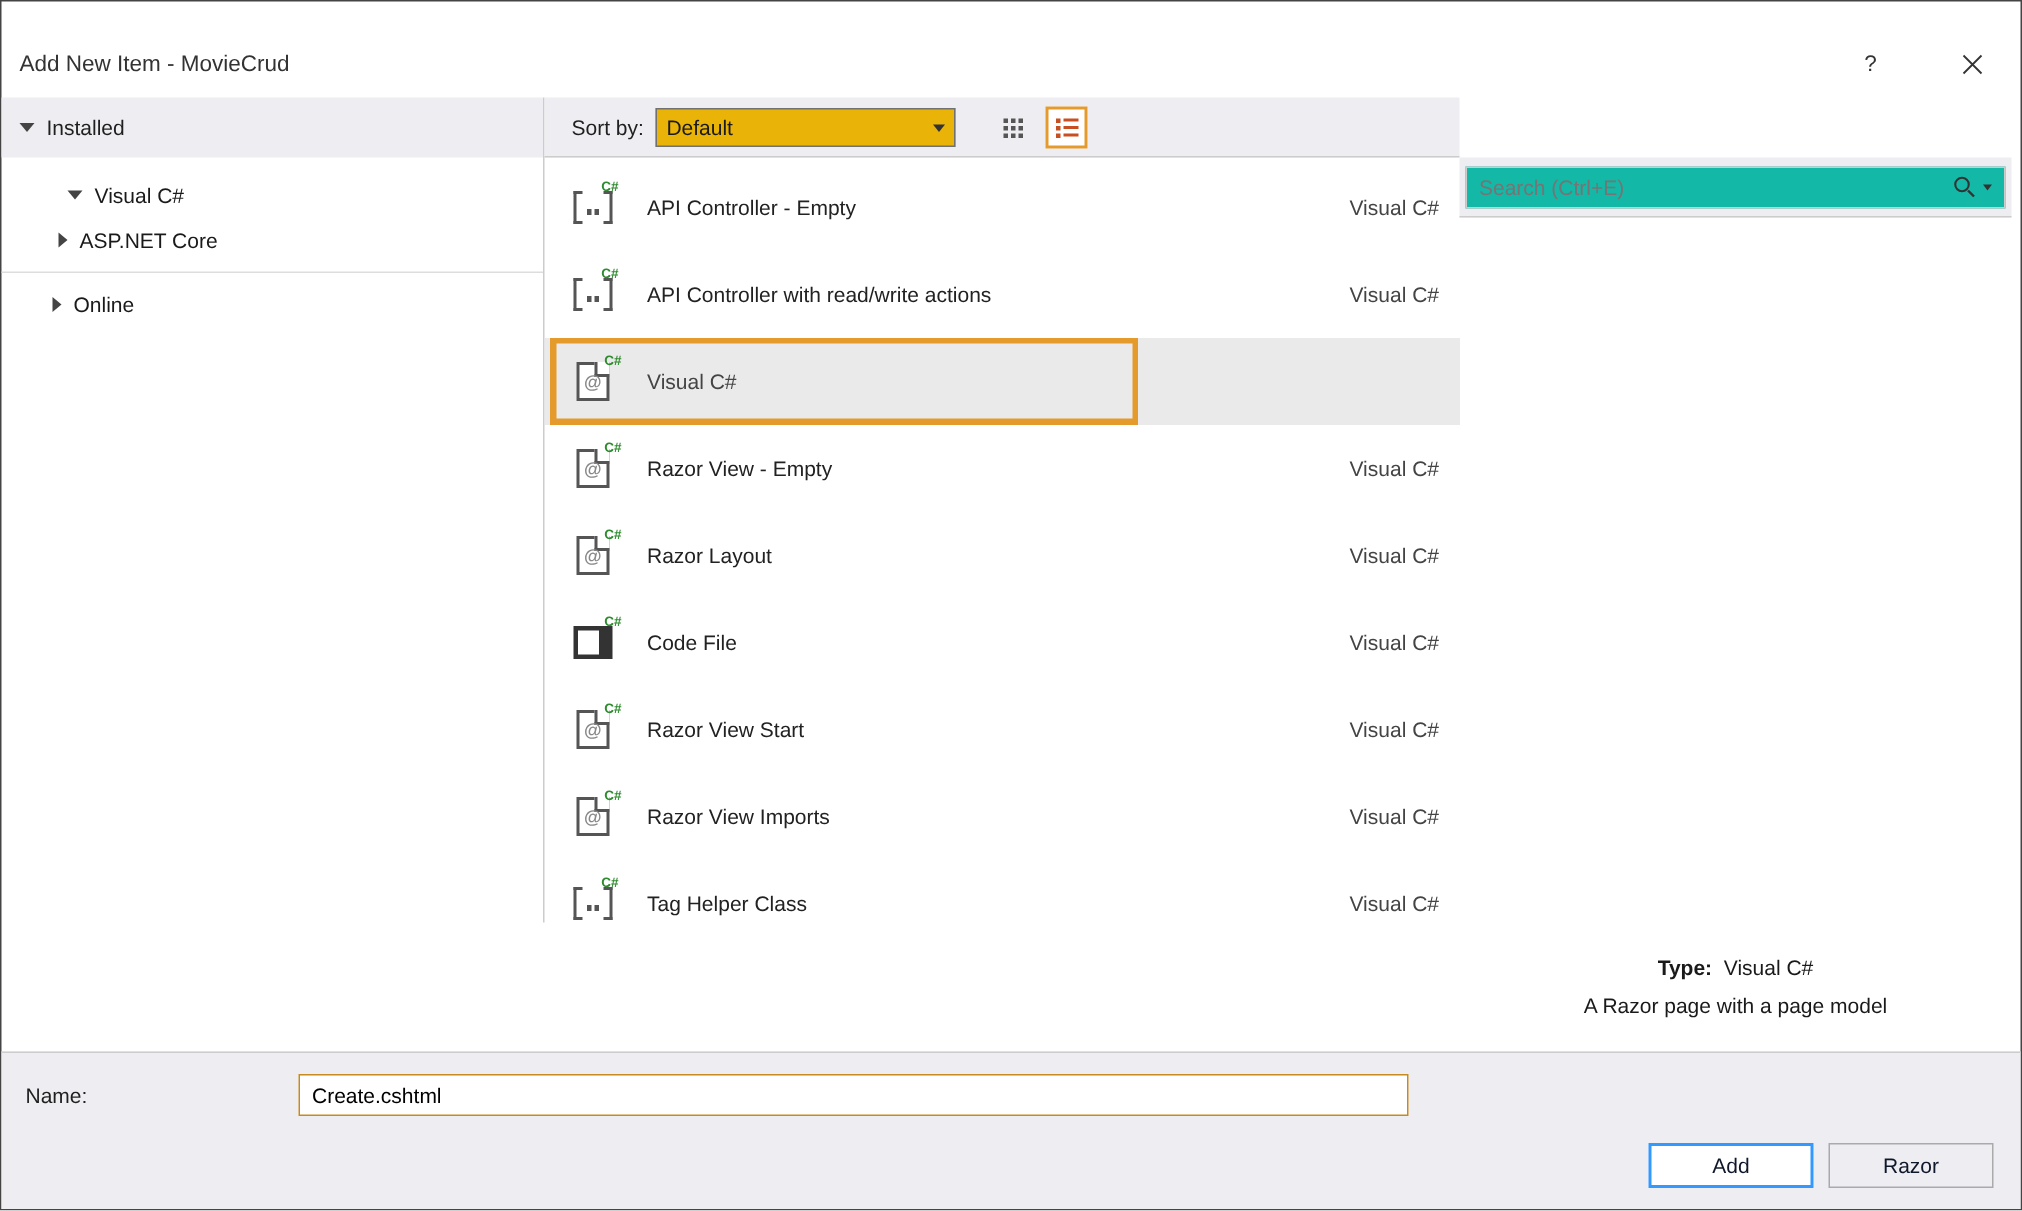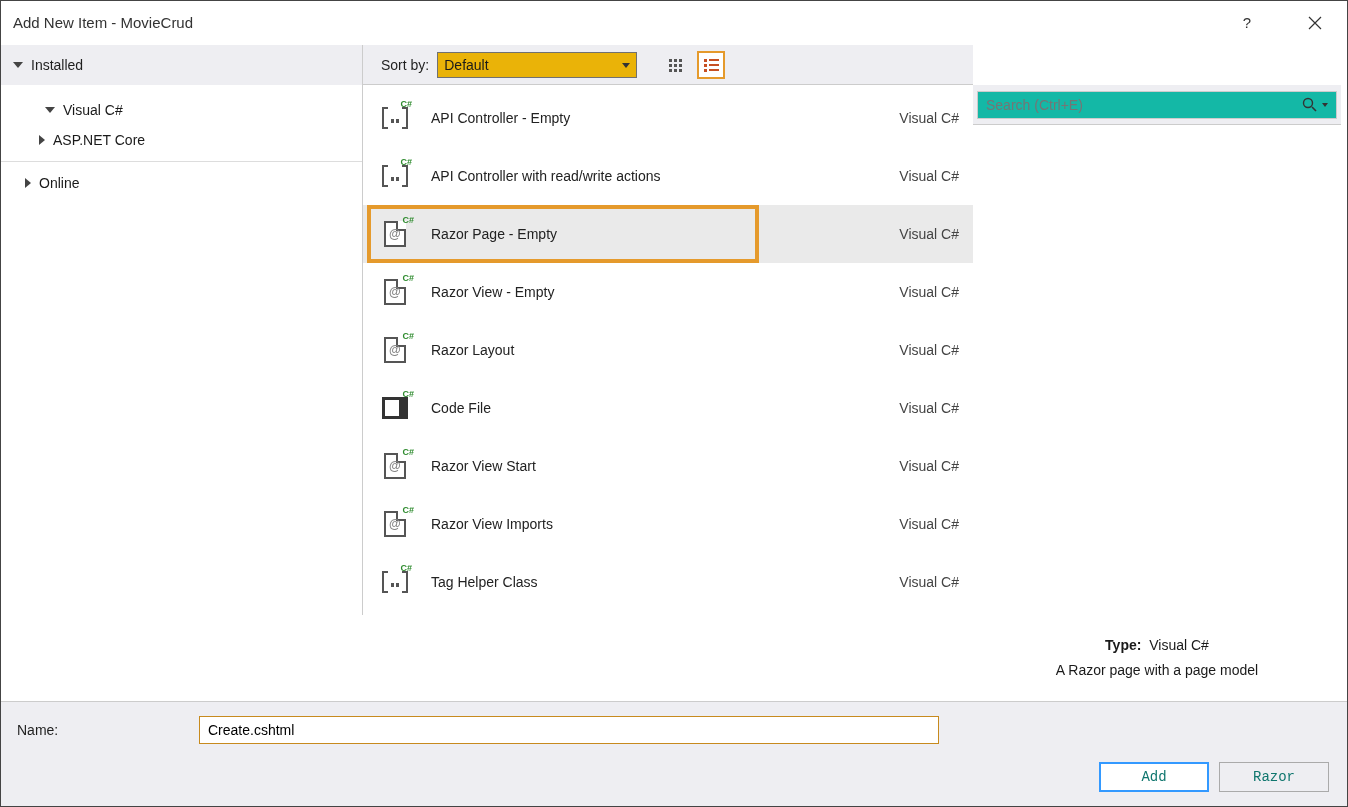--- a/index.html
+++ b/index.html
@@ -1,32 +1,32 @@
 <!DOCTYPE html>
 <html><head>
 <meta charset="utf-8">
 <style>
   * { box-sizing: border-box; margin:0; padding:0; font-family: "Segoe UI", Tahoma, sans-serif; font-size: 14px; }
   body { background:#fff; width:1348px; height:807px; overflow:hidden; color:#1a1a1a; }
   .window { display:flex; flex-direction:column; width:1348px; height:807px; border:1px solid #444; background:#fff;}
   
-  .titlebar { height:44px; display:flex; align-items:center; padding:0 12px; justify-content:space-between; border-bottom:1px solid transparent;}
+  .titlebar { height:44px; display:flex; align-items:center; padding:0 12px; justify-content:space-between; border-bottom:1px solid transparent;margin-top:20px;}
   .titlebar .title { font-size:15px; color:#333;}
   .titlebar .win-controls { display:flex; align-items:center; gap:28px; }
   .titlebar .ctrl { width:40px; height:30px; display:flex; align-items:center; justify-content:center; font-size:15px; color:#333; cursor:pointer;}
   
   .main { flex:1; display:grid; grid-template-columns: 362px 610px 368px; grid-template-rows: auto 1fr; min-height:0; }
   
   .sidebar { grid-row:1/3; border-right:1px solid #ccc; display:flex; flex-direction:column; }
   .sb-header { background:#eeeef2; height:40px; display:flex; align-items:center; padding:0 12px; gap:8px; color:#1f1f1f;}
   .tri { display:inline-block; width:0; height:0;}
   .tri.down { border-left:5px solid transparent; border-right:5px solid transparent; border-top:6px solid #444;}
   .tri.right { border-top:5px solid transparent; border-bottom:5px solid transparent; border-left:6px solid #444;}
   .tree { padding:10px 0; }
-  .node { display:flex; align-items:center; height:30px; gap:8px; padding-left:24px; cursor:pointer;}
+  .node { display:flex; align-items:center; height:30px; gap:8px; padding-left:34px; cursor:pointer;}
   .node.child1 { padding-left:44px; }
   .node.child2 { padding-left:38px; }
   .sep { height:1px; background:#ddd; margin:6px 0;}
   
   .center-head { grid-column:2; background:#eeeef2; height:40px; display:flex; align-items:center; padding:0 8px; gap:8px; border-bottom:1px solid #ccc; border-top:1px solid transparent;}
   .center-head .label { color:#1f1f1f;margin-left:10px; }
   .sort-select { width:200px; height:26px; border:1px solid #717171; background:#eab308; display:flex; align-items:center; justify-content:space-between; padding:0 6px; cursor:pointer;}
   .sort-select .chev { border-left:4px solid transparent; border-right:4px solid transparent; border-top:5px solid #333;}
   .view-btn { width:28px; height:28px; display:flex; align-items:center; justify-content:center; background:transparent; border:1px solid transparent; cursor:pointer;}
   .view-btn.active { border:2px solid #e59a2c; background:#fff;}
@@ -74,21 +74,21 @@
   .search-box .dd{border-left:3px solid transparent;border-right:3px solid transparent;border-top:4px solid #333;}
   .right-body { grid-column:3; padding:18px 18px; line-height:1.8;text-align:center;}
   .right-body .type-row{}
   .right-body .type-row b{font-weight:600;}
   
   .footer { background:#eeeef2; border-top:1px solid #ccc; padding:14px 16px 14px 16px; display:flex; flex-direction:column; gap:18px;}
   .name-row { display:flex; align-items:center; gap:12px;}
   .name-row label{ width:170px; color:#1f1f1f;}
   .name-row input{ width:740px; height:28px; border:1px solid #c78a1e; background:#fff; padding:0 8px; outline:none; font-size:14px;}
   .buttons { display:flex; justify-content:flex-end; gap:10px; padding-right:2px;}
-  .btn { width:110px; height:30px; border:1px solid #aaa; background:#eeeef2; cursor:pointer; font-size:14px; color:#0f766e;font-family:Liberation Mono, monospace;}
+  .btn { width:110px; height:30px; border:1px solid #aaa; background:#eeeef2; cursor:pointer; font-size:14px; color:#0f172a;}
   .btn.primary { border:2px solid #3399ff; background:#fff; width:110px;}
 </style>
 </head>
 <body>
 
 <div class="window">
 
   <div class="titlebar">
     <span class="title">Add New Item - MovieCrud</span>
     <div class="win-controls">
@@ -191,21 +191,20 @@
               <div class="lang">Visual C#</div>
             </div>
             <div class="titem selected">
               <div class="ico">
                 <div class="ico-razor">
                   <div class="page"></div>
                   <div class="at">@</div>
                   <div class="cs">C#</div>
                 </div>
               </div>
-              <div class="label">Razor Page - Empty</div>
               <div class="lang">Visual C#</div>
             </div>
             <div class="titem">
               <div class="ico">
                 <div class="ico-razor">
                   <div class="page"></div>
                   <div class="at">@</div>
                   <div class="cs">C#</div>
                 </div>
               </div>

